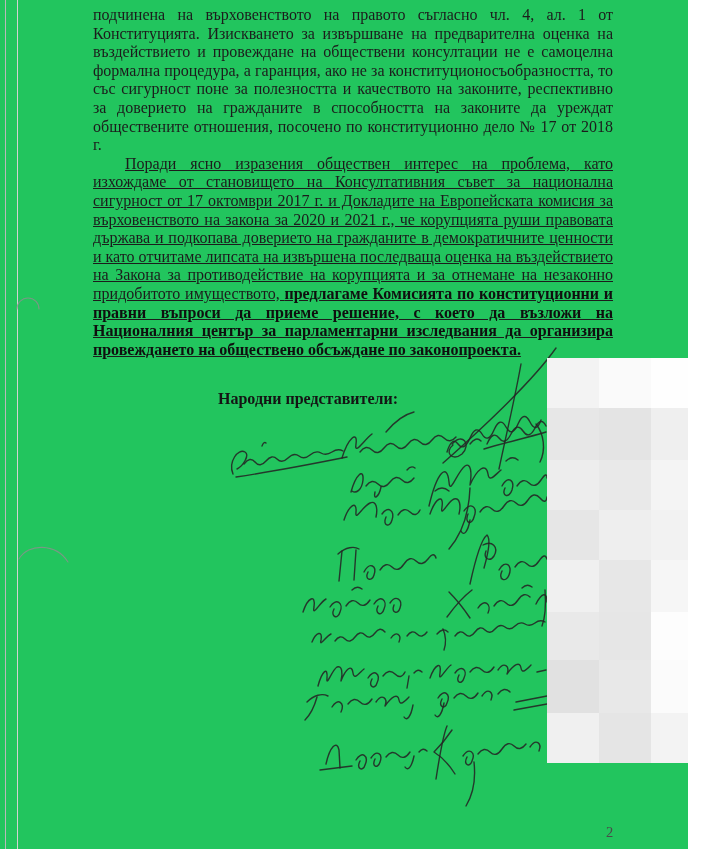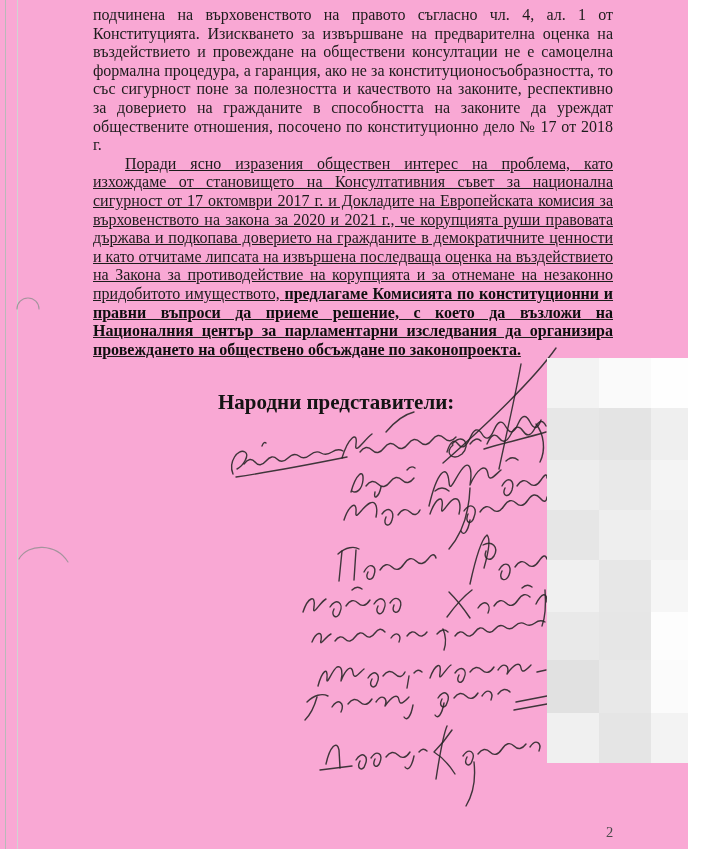--- a/index.html
+++ b/index.html
@@ -1,40 +1,40 @@
 <!DOCTYPE html>
 <html lang="bg"><head>
 <meta charset="utf-8">
 <style>
   html,body{margin:0;padding:0;background:#ffffff;}
   .page{
     position:relative;
     width:688px;height:849px;
-    background:#f9a8d4;
+    background:#22c55e;
     overflow:hidden;
     font-family:"Liberation Serif","DejaVu Serif",serif;
     color:#1e1e1e;
   }
   
   .scanline-a{position:absolute;left:5px;top:0;width:1px;height:849px;background:#b9b9b9;}
   .scanline-b{position:absolute;left:17px;top:0;width:1px;height:849px;background:#d2d2d2;}
 
   .text-block{
     position:absolute;left:93px;top:6px;width:520px;
     font-size:16px;line-height:18.6px;
     text-align:justify;
     color:#1c1c1c;
   }
   .text-block p{margin:0;padding:0;}
   .text-block p.indented{text-indent:32px;text-decoration:underline;}
   .text-block b{color:#0f0f0f;}
 
   .signers-heading{
     position:absolute;left:218px;top:390px;
-    font-size:21px;font-weight:bold;color:#141414;
+    font-size:16px;font-weight:bold;color:#141414;
     white-space:nowrap;
   }
 
   .signatures-svg{
     position:absolute;left:0;top:0;width:702px;height:849px;
     pointer-events:none;
     z-index:2;
   }
   .signatures-svg path{
     fill:none;stroke:#242424;stroke-width:1.4;

